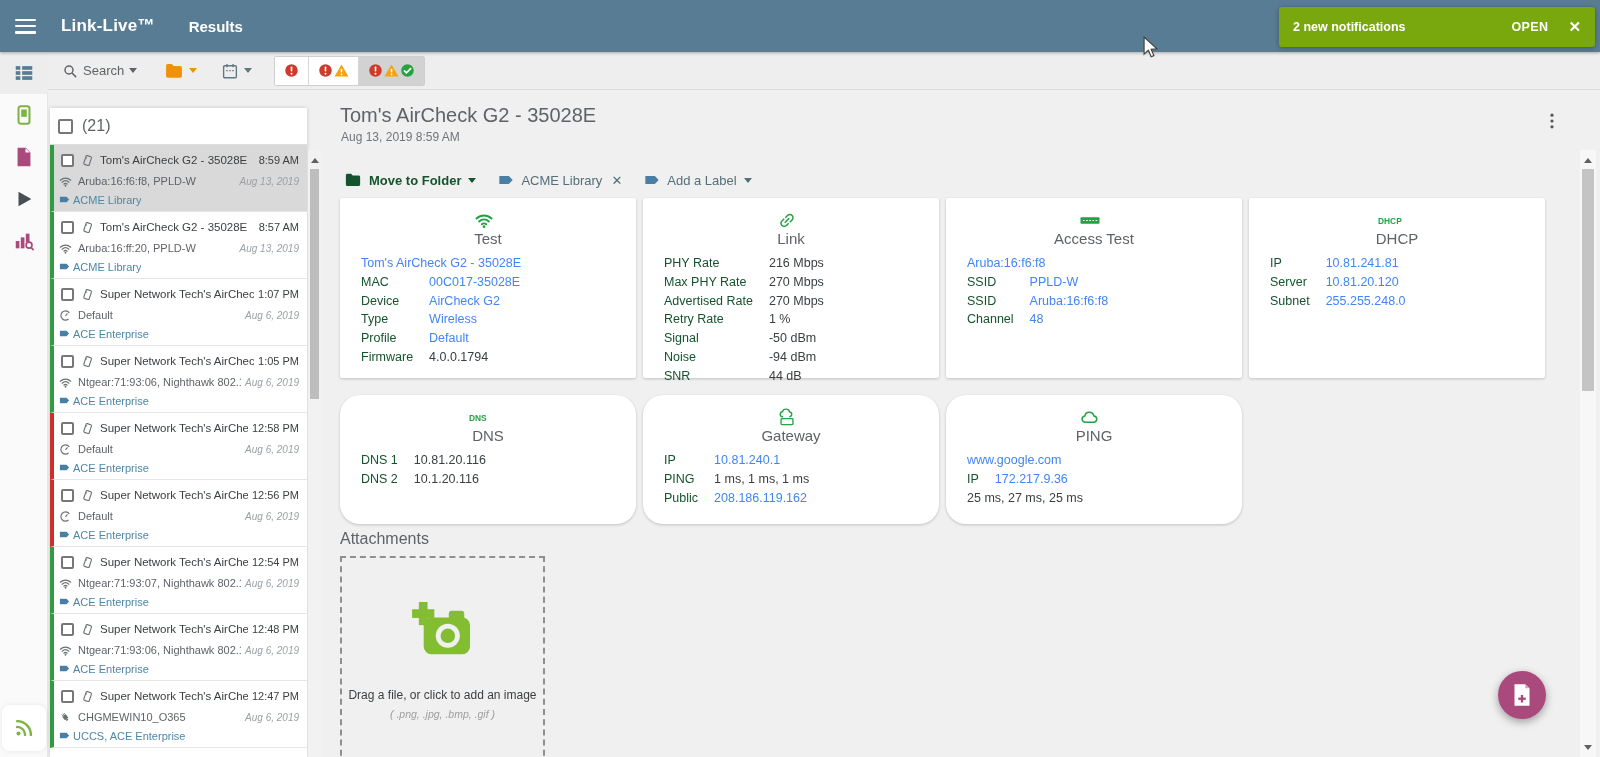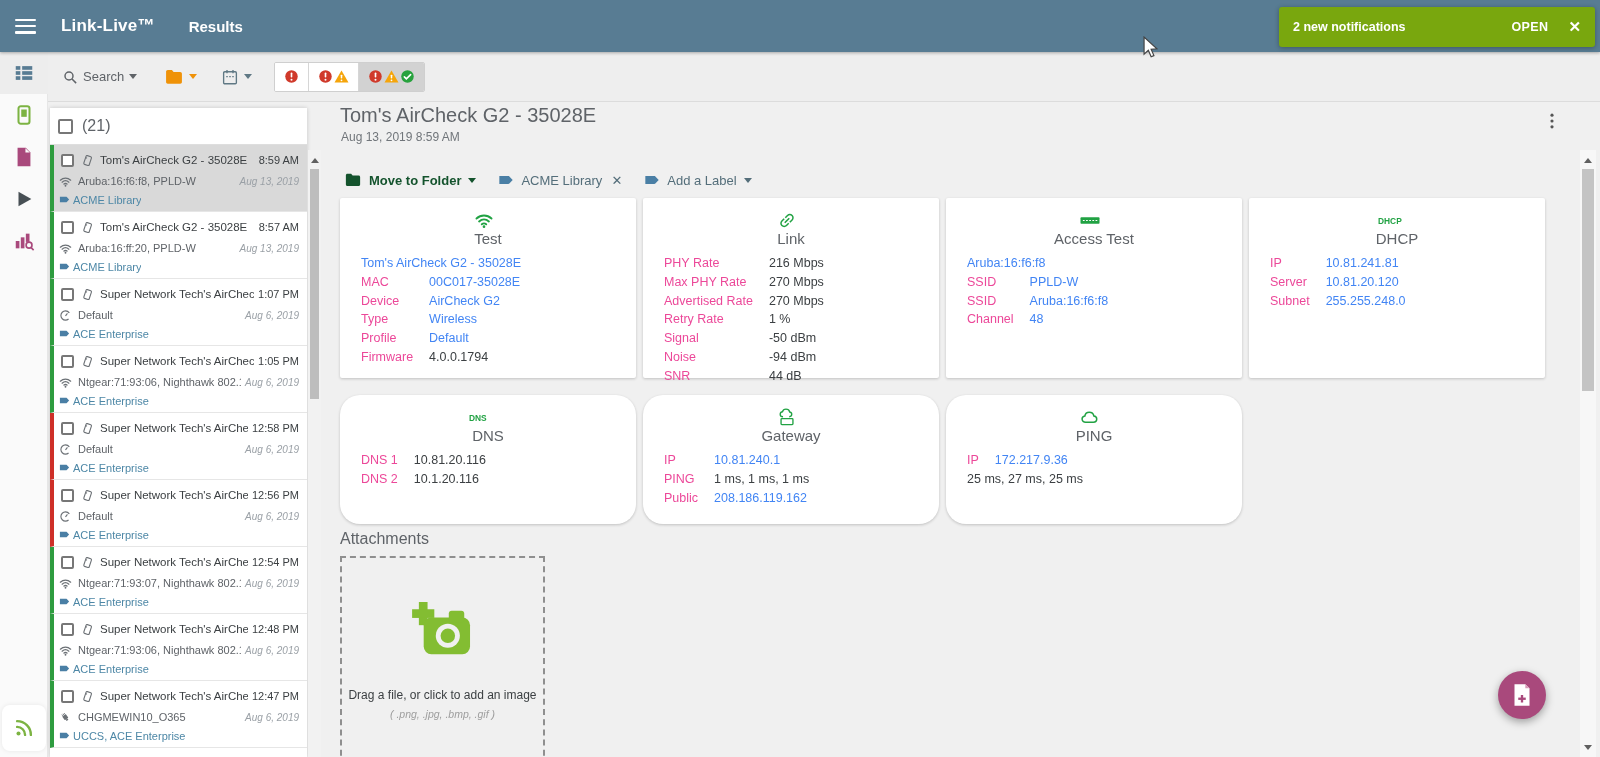--- a/index.html
+++ b/index.html
@@ -24,21 +24,21 @@
   .notification .open { margin-left:auto; margin-right:20px; cursor:pointer; letter-spacing:.4px; }
   .notification .close { margin-right:14px; cursor:pointer; font-size:15px; }
 
   
   .rail { position:absolute; left:0; top:52px; width:48px; bottom:0; background:#fafafa; border-right:1px solid #e6e6e6; z-index:4; }
   .rail-item { width:48px; height:42px; display:flex; align-items:center; justify-content:center; cursor:pointer; }
   .rail-item.active { background:#ededed; }
   .rail-bottom { position:absolute; bottom:6px; left:2px; width:44px; height:46px; background:#fff; border-radius:8px; display:flex; align-items:center; justify-content:center; box-shadow:0 0 5px rgba(0,0,0,.08); cursor:pointer; }
 
   
-  .toolbar { position:absolute; left:48px; top:52px; right:0; height:50px; background:#eeeeee; border-bottom:1px solid #dcdcdc; display:flex; align-items:center; z-index:3; }
+  .toolbar { position:absolute; left:48px; top:52px; right:0; height:38px; background:#eeeeee; border-bottom:1px solid #dcdcdc; display:flex; align-items:center; z-index:3; }
   .tool { display:flex; align-items:center; gap:5px; color:#5f6368; cursor:pointer; }
   .tool-search { margin-left:14px; font-size:13px; }
   .tool-folder { margin-left:27px; color:#ef9208; }
   .tool-cal { margin-left:24px; color:#5f7884; }
   .caret { width:0; height:0; border-left:4.5px solid transparent; border-right:4.5px solid transparent; border-top:5.5px solid currentColor; display:inline-block; }
   .filter-group { margin-left:22px; display:flex; border:1px solid #cfcfcf; border-radius:2px; overflow:hidden; height:30px; background:#fff; }
   .filter-btn { display:flex; align-items:center; justify-content:center; background:#fff; padding:0 9px; border-right:1px solid #d6d6d6; cursor:pointer; }
   .filter-btn:last-child { border-right:none; }
   .filter-btn.selected { background:#d2d2d2; }
   .filter-btn .ic + .ic { margin-left:1px; }
@@ -86,21 +86,21 @@
 
   .cards-row { position:absolute; display:flex; gap:7px; }
   #cards-row-0 { left:340px; top:198px; }
   #cards-row-1 { left:340px; top:395px; }
   .card { width:296px; background:#fff; border-radius:2px; box-shadow:0 1px 3px rgba(0,0,0,.2); padding:13px 16px; }
   .card-tall { height:180px; } .card-short { height:129px;border-radius:20px; }
   .card-title { display:flex; align-items:center; font-size:15px; color:#5f6368; margin-bottom:7px;flex-direction:column; }
   .card-ic { width:30px; height:19px; margin-right:8px; color:#21a243; display:flex; align-items:center; }
   .card-ic svg { width:100%; height:100%; }
   .card-rows { display:grid; grid-template-columns:max-content 1fr; column-gap:16px; font-size:12.5px; line-height:18.8px; margin-left:5px; }
-  .crow-label { color:#ec4899; white-space:nowrap; }
+  .crow-label { color:#14532d; white-space:nowrap; }
   .crow-value { color:#3c4043; white-space:nowrap; }
   .crow-value.link { color:#4285f4; cursor:pointer; }
   .crow-full { grid-column:1 / -1; }
 
   .attach-head { position:absolute; left:340px; top:530px; font-size:16px; color:#5f6368; }
   .dropzone { position:absolute; left:340px; top:556px; width:205px; height:210px; border:2px dashed #8f8f8f; text-align:center; cursor:pointer; }
   .dz-cam { margin:44px auto 0; width:62px; height:56px; color:#83bd32; }
   .dz-cam svg { width:100%; height:100%; }
   .dz-text { margin-top:26px; font-size:12px; color:#3c4043; }
   .dz-hint { margin-top:6px; font-size:10.5px; font-style:italic; color:#9e9e9e; }
@@ -755,20 +755,21 @@
       <div class="card card-short">
         <div class="card-title">
           <span class="ic card-ic">
             <svg viewBox="0 0 24 24" fill="none" stroke="currentColor" stroke-width="1.9">
               <path d="M6.5 18c-2.5 0-4.5-1.8-4.5-4 0-2 1.5-3.6 3.5-3.9C6 7.3 8.2 5.5 11 5.5c3 0 5.4 2 5.9 4.6 2 .2 3.6 1.9 3.6 3.9 0 2.2-1.9 4-4.3 4z"></path>
             </svg>
           </span>
           <span>PING</span>
         </div>
         <div class="card-rows">
+          <div class="crow-value crow-full link">www.google.com</div>
           <div class="crow-label">IP</div>
           <div class="crow-value link">172.217.9.36</div>
           <div class="crow-value crow-full">25 ms, 27 ms, 25 ms</div>
         </div>
       </div>
     </div>
 
   <div class="attach-head">Attachments</div>
   <div class="dropzone">
     <div class="dz-cam ic">

